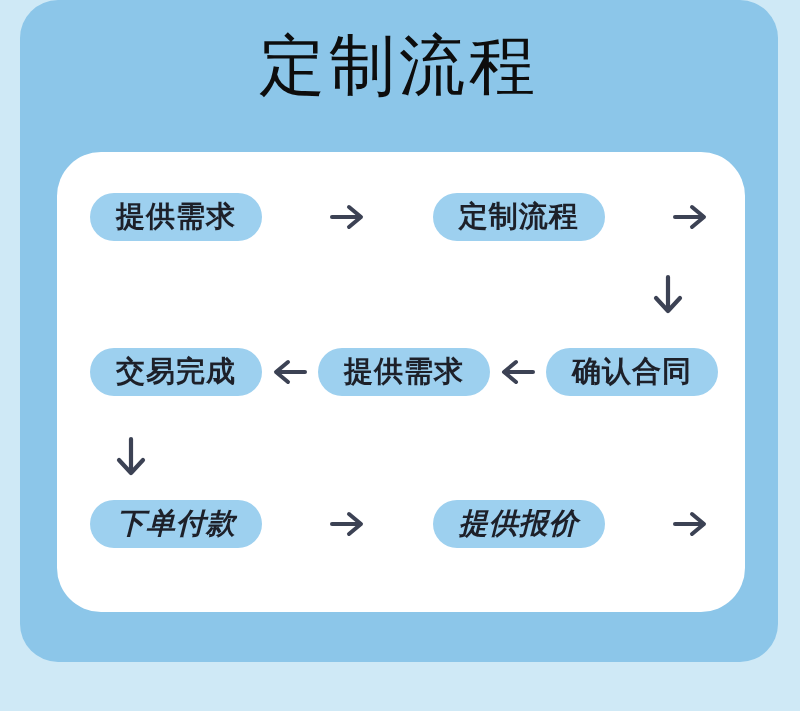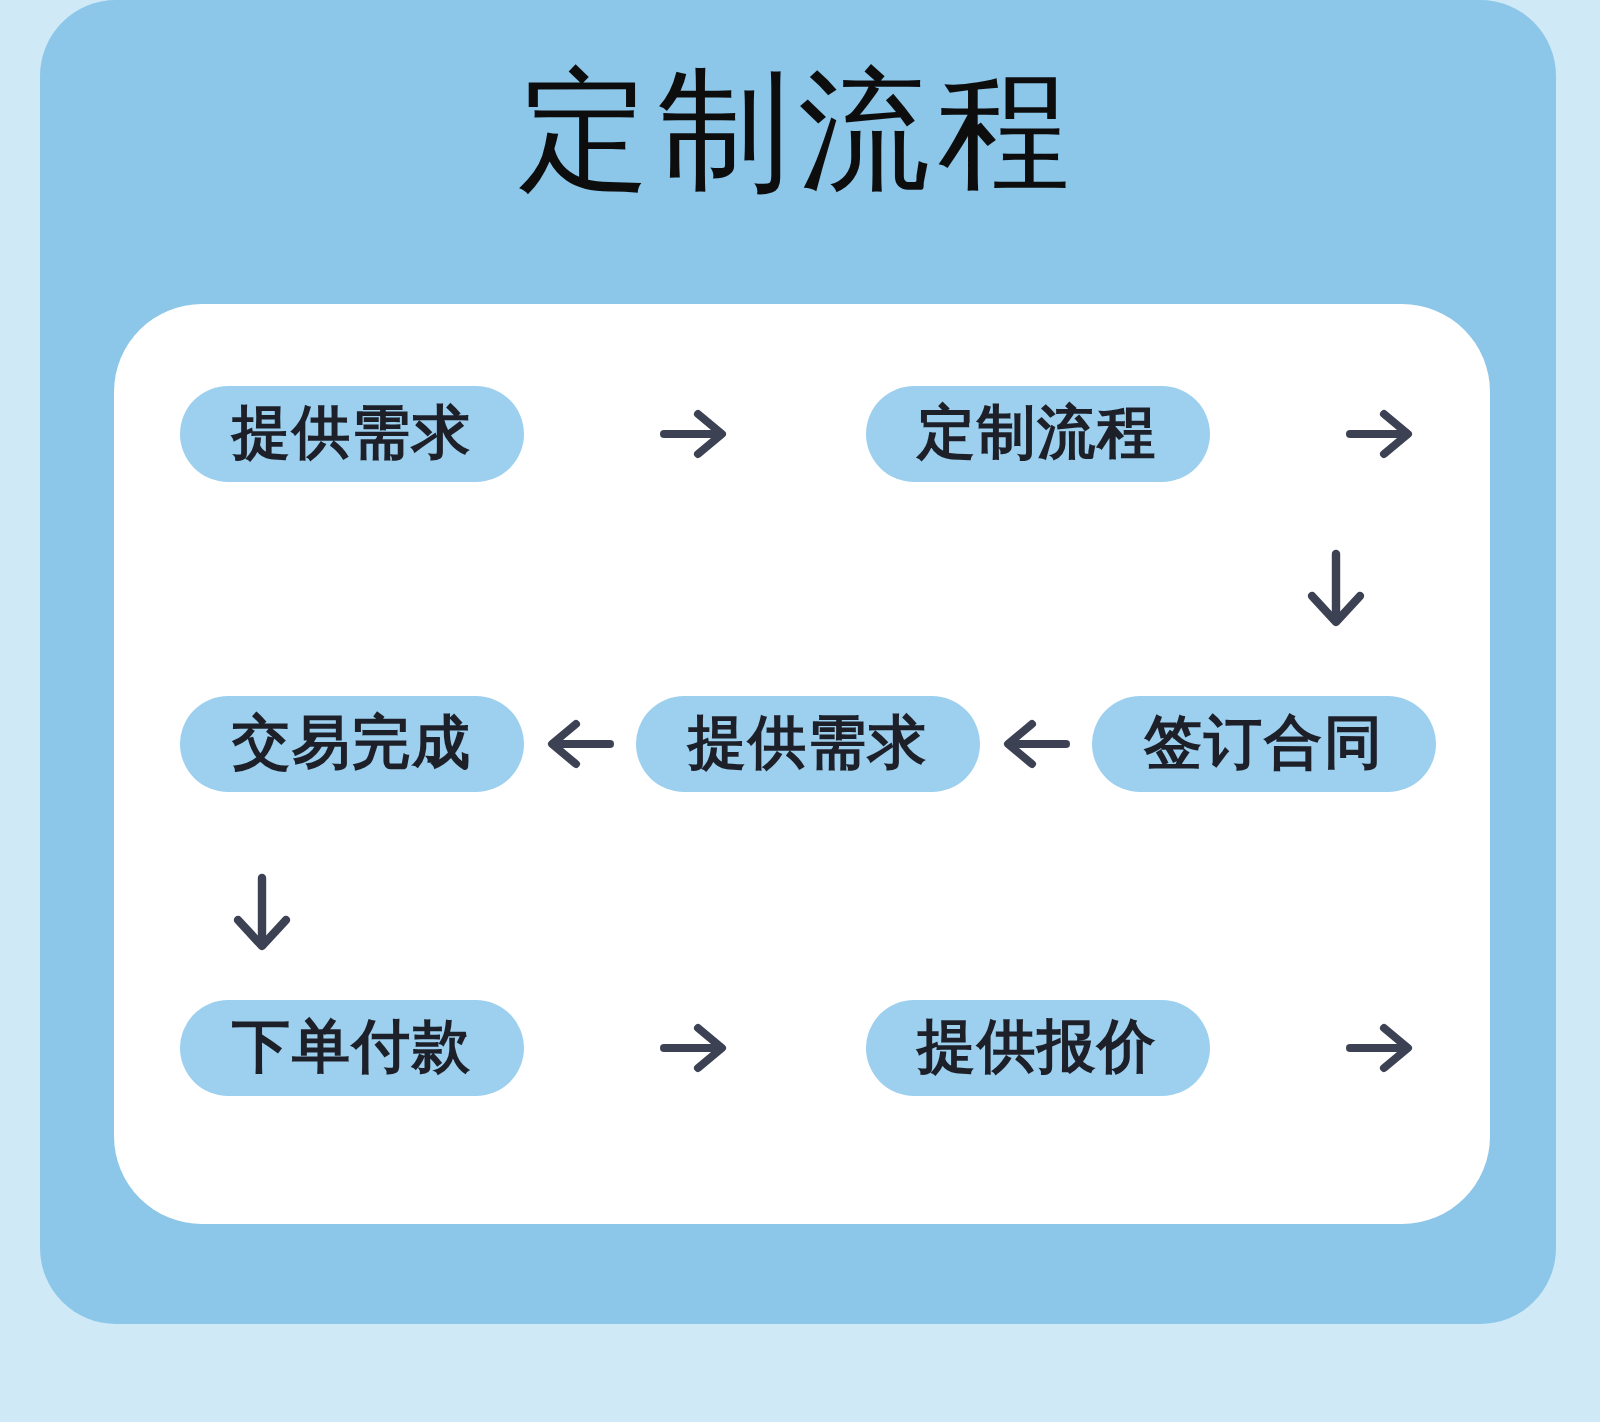--- a/index.html
+++ b/index.html
@@ -25,21 +25,21 @@
     position:absolute; left:37px; top:152px; width:688px; height:460px;
     background:var(--card, #ffffff);
     border-radius:44px;
   }
   .row {
     position:absolute; left:33px; width:628px; height:48px;
     display:flex; align-items:center; justify-content:space-between;
   }
   .row-1 { top:41px; }
   .row-2 { top:196px; }
-  .row-3 { top:348px; }
+  .row-3 { top:348px;font-style:italic; }
   .pill {
     width:172px; height:48px; border-radius:24px;
     background:var(--pill, #9dd0ef);
     display:flex; align-items:center; justify-content:center;
   }
   .pill span {
     font-size:29px; font-weight:bold; letter-spacing:1px;
     color:var(--pill_text, #1d2029);
     white-space:nowrap;
   }
@@ -106,21 +106,21 @@
       <div class="pill">
         <span>提供需求</span>
       </div>
       <div class="harrow">
         <svg width="36" height="30" viewBox="0 0 36 30" fill="none" stroke="currentColor" stroke-width="4" stroke-linecap="round" stroke-linejoin="round">
           <path d="M33 15 H6"></path>
             <path d="M16 5 L4 15 L16 25"></path>
         </svg>
       </div>
       <div class="pill">
-        <span>签订合同</span>
+        <span>确认合同</span>
       </div>
     </div>
 
     <div class="varrow varrow-2">
       <svg width="32" height="40" viewBox="0 0 32 40" fill="none" stroke="currentColor" stroke-width="4.2" stroke-linecap="round" stroke-linejoin="round">
         <path d="M16 3 V35"></path>
           <path d="M4 24 L16 37 L28 24"></path>
       </svg>
     </div>
 

